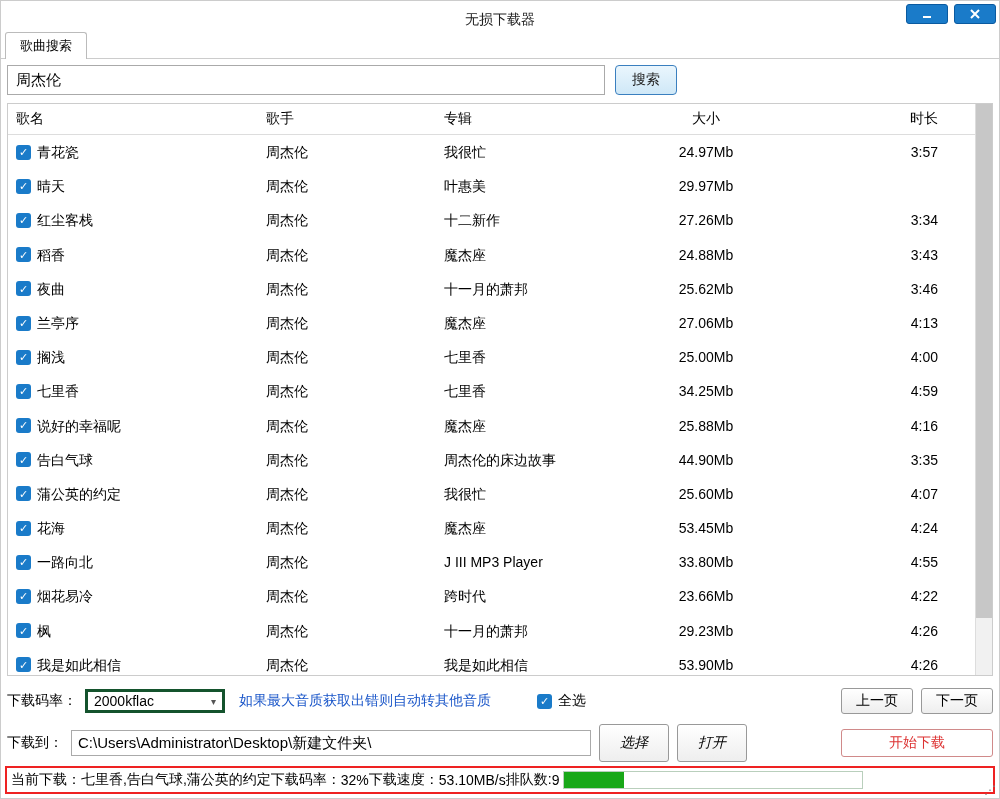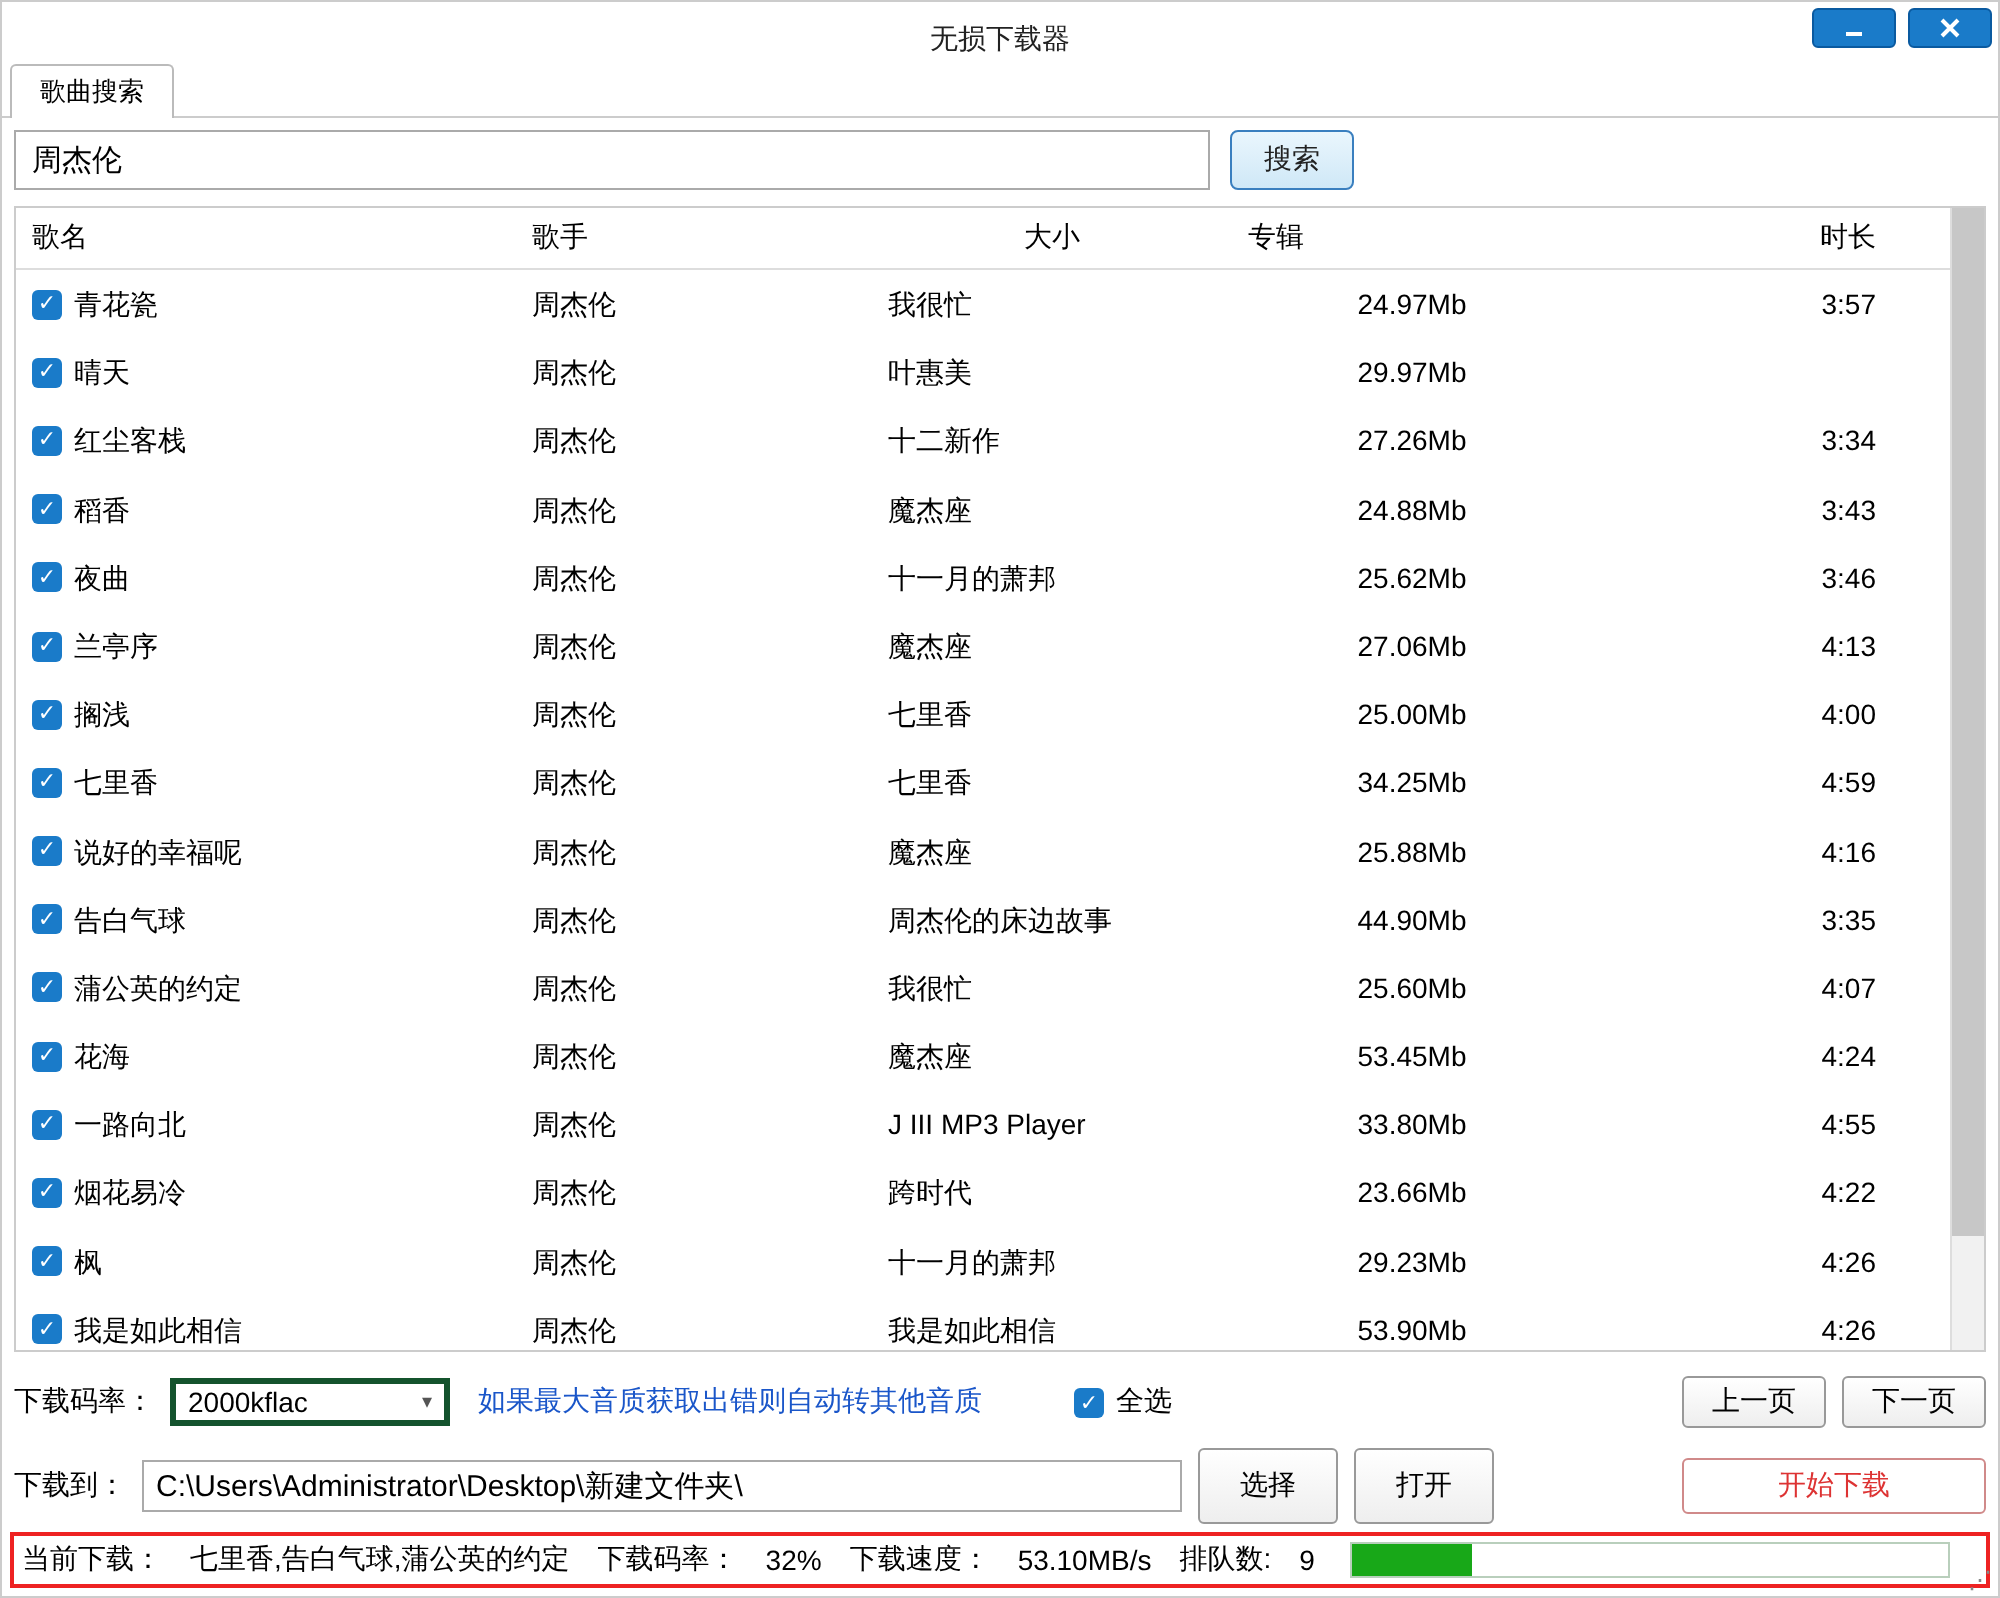--- a/index.html
+++ b/index.html
@@ -235,39 +235,40 @@
       font-size: 15px;
     }
     .small-btn {
       width: 70px;
       height: 38px;
       border: 1px solid #999;
       border-radius: 3px;
       background: linear-gradient(#fff,#eee);
       cursor: pointer;
       font-size: 14px;
+      font-style: italic;
     }
     .dl-btn {
       width: 152px;
       height: 28px;
       border: 1px solid #d08a8a;
       border-radius: 3px;
       background: #fff;
       color: #d33;
       cursor: pointer;
       font-size: 14px;
     }
 
     .status-outline {
       border: 2px solid #e22;
       padding: 3px 4px;
       margin: 0 4px 4px 4px;
       display: flex;
       align-items: center;
-      gap: 14px;
+      gap: 0;
     }
     .status-text {
       font-size: 14px;
       white-space: nowrap;
     }
     .progress {
       flex: 0 0 300px;
       height: 18px;
       border: 1px solid #b9cfbc;
       margin-left: 4px;
@@ -321,22 +322,22 @@
     <div class="search-row">
       <input class="search-input" type="text" value="周杰伦" style="">
       <button class="search-btn">搜索</button>
     </div>
 
     <div class="table-wrap">
       <div class="table-inner">
         <div class="table-head">
           <div class="col c1">歌名</div>
           <div class="col c2">歌手</div>
+          <div class="col c3">专辑</div>
           <div class="col c4">大小</div>
-          <div class="col c3">专辑</div>
           <div class="col c5">时长</div>
         </div>
         <div class="rows" id="rows">
             <div class="row">
               <div class="col c1">
                 <span class="chk"></span>
                 <span>青花瓷</span>
               </div>
               <div class="col c2">周杰伦</div>
               <div class="col c3">我很忙</div>

